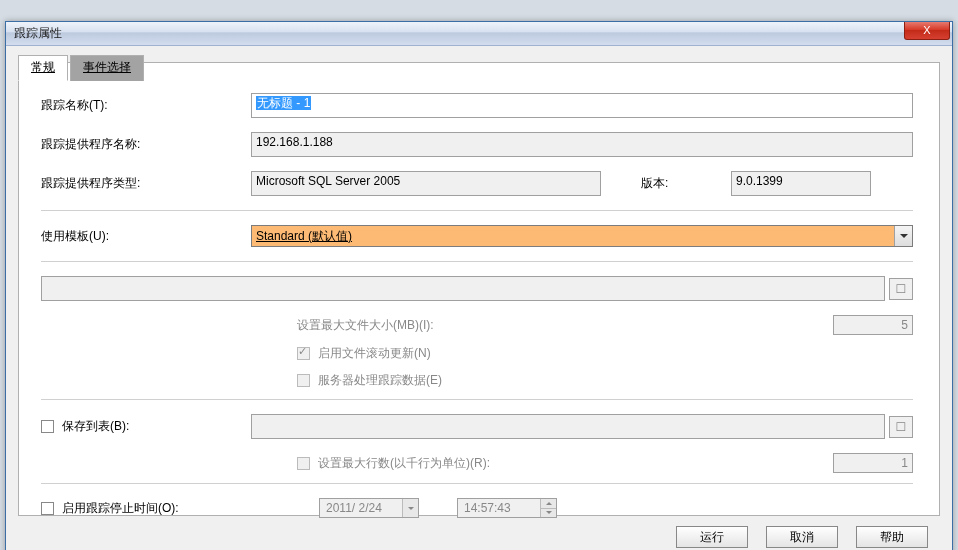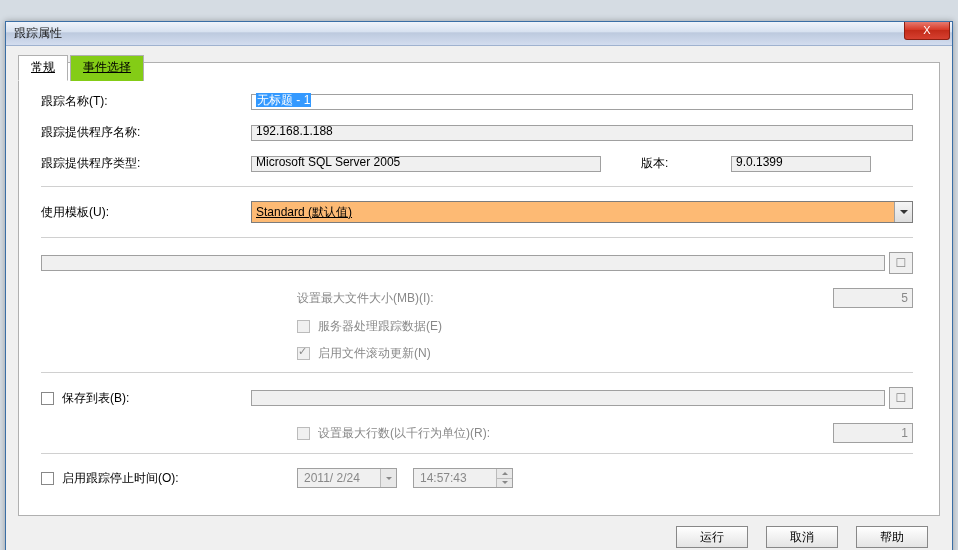--- a/index.html
+++ b/index.html
@@ -30,27 +30,27 @@
     .tabs {
       position: absolute; left: 12px; top: 32px; display: flex; z-index: 2;
     }
     .tab {
       padding: 3px 12px 4px; border: 1px solid #b0b0b0; background: #fff;
       margin-right: 2px; border-bottom: none; position: relative; top: 1px;
       cursor: pointer;
       text-decoration: underline;
     }
     .tab.active { background: #fff; border-bottom: 1px solid #fff; }
-    .tab:not(.active) { background: #84cc16; }
+    .tab:not(.active) { background: #a3a3a3; }
     .content { padding: 30px 26px 0 22px; }
     .row { display: flex; align-items: center; margin-bottom: 14px; }
     .label { width: 210px; color: #000; }
     .text-field {
-      flex: 1; height: 16px; border: 1px solid #a0a0a0; background: #fff;
-      padding: 2px 4px; line-height: 14px; display: flex; align-items: flex-end;
+      flex: 1; height: 25px; border: 1px solid #a0a0a0; background: #fff;
+      padding: 2px 4px; line-height: 14px; display: flex; align-items: flex-start;
     }
     .text-field.readonly { background: #f0f0f0; }
     .text-field.disabled { background: #f0f0f0; color: #888; }
     .selected-text { background: #3399ff; color: #fff; padding: 0 1px; }
     .version-label { width: 70px; margin-left: 40px; }
     .version-field { width: 140px; flex: none; margin-left: 20px; }
     .combo {
       flex: 1; height: 22px; border: 1px solid #7c7c7c; background: #fdba74;
       display: flex; align-items: center; padding-left: 4px; position: relative;
       cursor: pointer;
@@ -73,21 +73,21 @@
       text-align: right; padding: 2px 4px; color: #888;
     }
     .browse-btn {
       width: 24px; height: 22px; border: 1px solid #a0a0a0; background: #f0f0f0;
       margin-left: 4px; display: flex; align-items: center; justify-content: center;
       color: #888; cursor: pointer;
     }
     .file-row .text-field { flex: 1; }
     .date-field, .time-field {
       height: 20px; border: 1px solid #a0a0a0; background: #f0f0f0; color: #888;
-      display: flex; align-items: center; padding: 2px 6px; position: relative;
+      display: flex; align-items: center; padding: 2px 6px; position: relative; margin-left: 22px;
     }
     .date-field { width: 100px; margin-right: 16px; }
     .time-field { width: 100px; }
     .dropdown-arrow {
       position: absolute; right: 0; top: 0; width: 16px; height: 100%;
       background: #e8e8e8; border-left: 1px solid #bbb;
       display: flex; align-items: center; justify-content: center;
     }
     .dropdown-arrow::after { content: ""; border: 3px solid transparent; border-top-color: #888; margin-top: 3px; }
     .spinner {
@@ -166,26 +166,26 @@
         <div class="text-field disabled"></div>
         <div class="browse-btn">☐</div>
       </div>
 
       <div class="indent-group">
         <div class="indent-row">
           <div class="indent-label">设置最大文件大小(MB)(I):</div>
           <div class="num-field">5</div>
         </div>
         <div class="indent-row">
+          <span class="checkbox disabled checked"></span>
+          <span class="indent-label" style="flex:none;">启用文件滚动更新(N)</span>
+        </div>
+        <div class="indent-row">
           <span class="checkbox disabled"></span>
           <span class="indent-label" style="flex:none;">服务器处理跟踪数据(E)</span>
-        </div>
-        <div class="indent-row">
-          <span class="checkbox disabled checked"></span>
-          <span class="indent-label" style="flex:none;">启用文件滚动更新(N)</span>
         </div>
       </div>
 
       <hr class="hr">
 
       <div class="row file-row">
         <div class="label" style="display:flex;align-items:center;">
           <span class="checkbox"></span>
           <span>保存到表(B):</span>
         </div>

